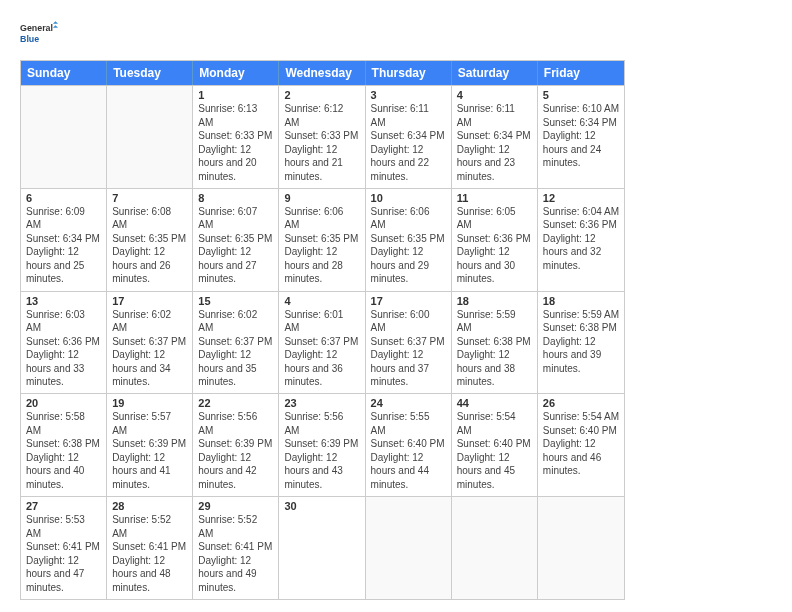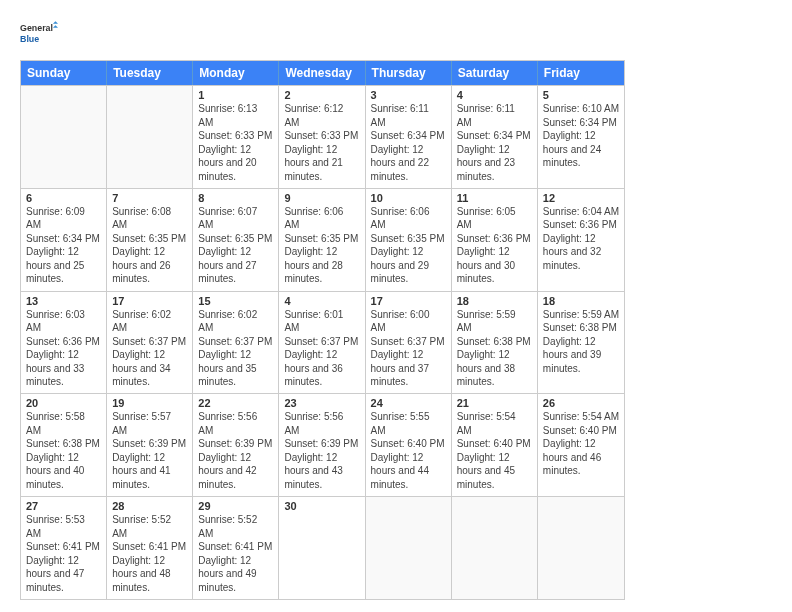--- a/index.html
+++ b/index.html
@@ -231,21 +231,21 @@
           </div>
           <div class="cal-cell">
             <span class="day-num">23</span>
             <div class="day-info">Sunrise: 5:56 AM<br>Sunset: 6:39 PM<br>Daylight: 12 hours and 43 minutes.</div>
           </div>
           <div class="cal-cell">
             <span class="day-num">24</span>
             <div class="day-info">Sunrise: 5:55 AM<br>Sunset: 6:40 PM<br>Daylight: 12 hours and 44 minutes.</div>
           </div>
           <div class="cal-cell">
-            <span class="day-num">21</span>
+            <span class="day-num">44</span>
             <div class="day-info">Sunrise: 5:54 AM<br>Sunset: 6:40 PM<br>Daylight: 12 hours and 45 minutes.</div>
           </div>
           <div class="cal-cell">
             <span class="day-num">26</span>
             <div class="day-info">Sunrise: 5:54 AM<br>Sunset: 6:40 PM<br>Daylight: 12 hours and 46 minutes.</div>
           </div>
         </div>
         <div class="cal-row">
           <div class="cal-cell">
             <span class="day-num">27</span>

